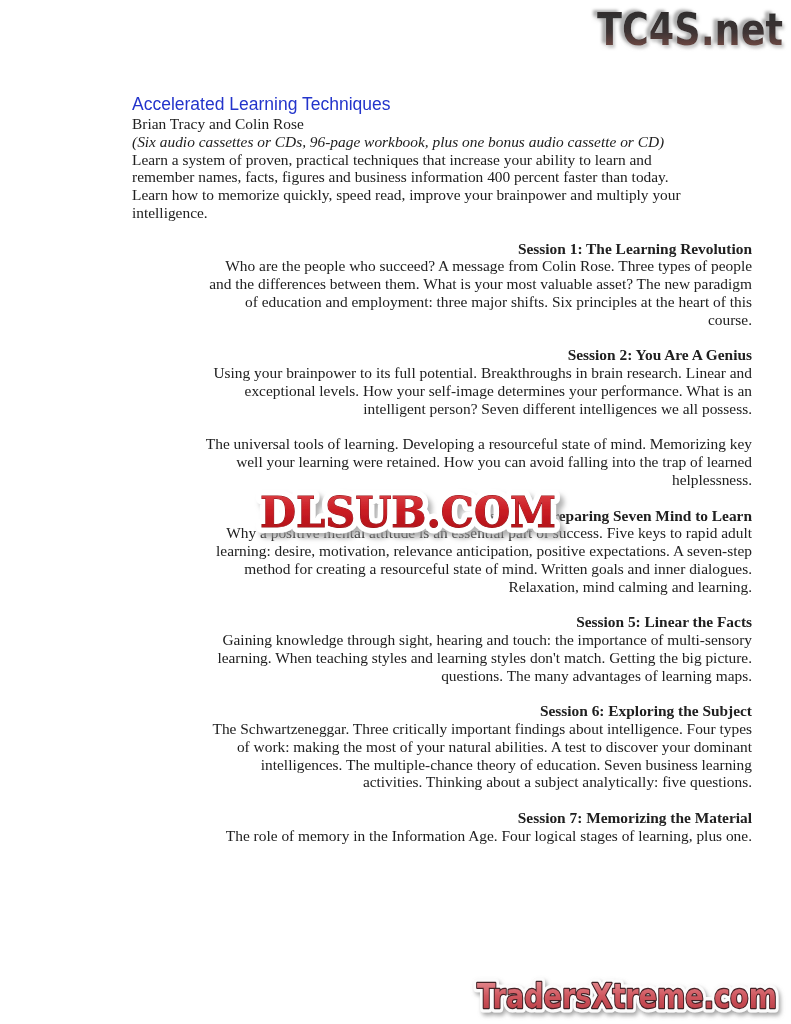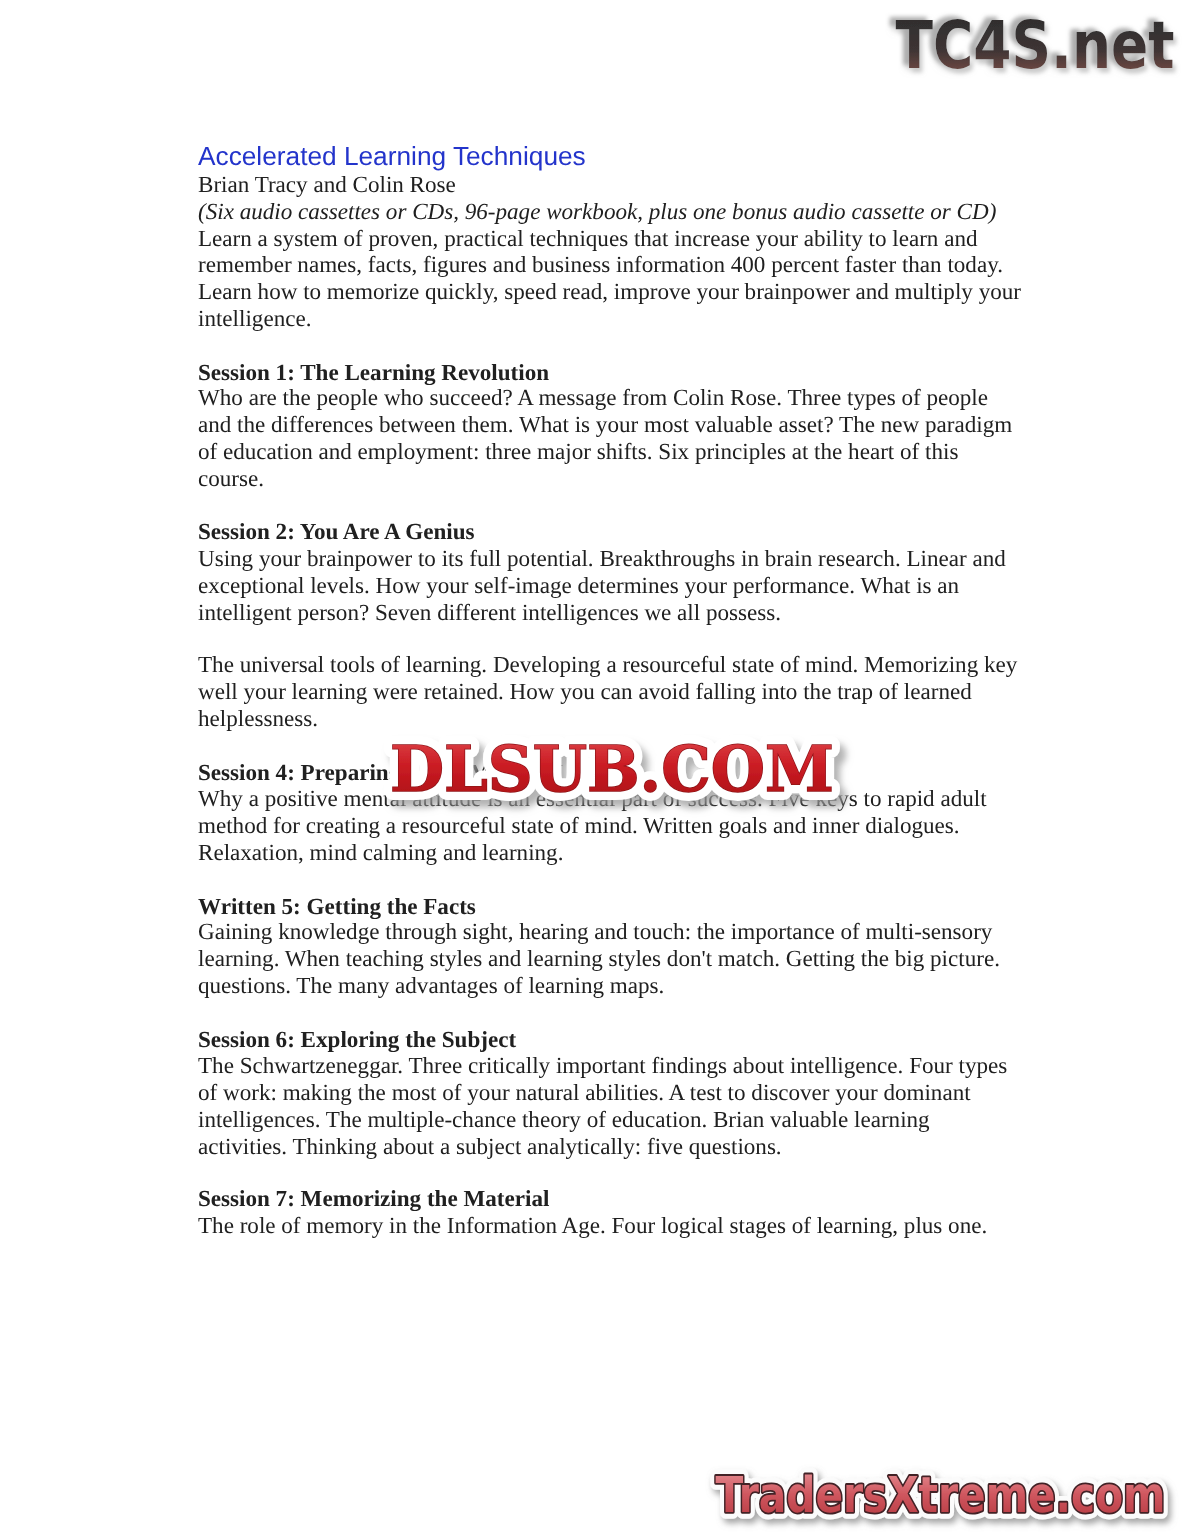--- a/index.html
+++ b/index.html
@@ -5,21 +5,21 @@
   html,body{margin:0;padding:0;background:#fff;}
   .page{position:relative;width:791px;height:1024px;background:#ffffff;overflow:hidden;
         font-family:"Liberation Serif",serif;}
   .content{position:absolute;left:132px;top:93px;width:620px;color:#202020;
            font-size:15.4px;line-height:17.8px;}
   .title{font-family:"Liberation Sans",sans-serif;font-size:17.5px;line-height:22px;
          height:22px;color:#2334cb;}
   .line{white-space:nowrap;}
   .italic{font-style:italic;}
   .heading{font-weight:bold;}
-  section{margin-top:17.8px;}
+  section{margin-top:17.8px;text-align:right;}
   .logo-tc4s{position:absolute;left:590px;top:2px;}
   .logo-dlsub{position:absolute;left:242px;top:484px;}
   .logo-traders{position:absolute;left:466px;top:974px;}
 </style>
 </head>
 <body>
 
 <div class="page">
 
   <svg class="logo-tc4s" width="200" height="56" viewBox="0 0 200 56">
@@ -63,36 +63,37 @@
 
     <section>
       <div class="line">The universal tools of learning. Developing a resourceful state of mind. Memorizing key</div>
       <div class="line">well your learning were retained. How you can avoid falling into the trap of learned</div>
       <div class="line">helplessness.</div>
     </section>
 
     <section>
       <div class="line heading">Session 4: Preparing Seven Mind to Learn</div>
       <div class="line">Why a positive mental attitude is an essential part of success. Five keys to rapid adult</div>
+      <div class="line">learning: desire, motivation, relevance anticipation, positive expectations. A seven-step</div>
       <div class="line">method for creating a resourceful state of mind. Written goals and inner dialogues.</div>
       <div class="line">Relaxation, mind calming and learning.</div>
     </section>
 
     <section>
-      <div class="line heading">Written 5: Getting the Facts</div>
+      <div class="line heading">Session 5: Linear the Facts</div>
       <div class="line">Gaining knowledge through sight, hearing and touch: the importance of multi-sensory</div>
       <div class="line">learning. When teaching styles and learning styles don't match. Getting the big picture.</div>
       <div class="line">questions. The many advantages of learning maps.</div>
     </section>
 
     <section>
       <div class="line heading">Session 6: Exploring the Subject</div>
       <div class="line">The Schwartzeneggar. Three critically important findings about intelligence. Four types</div>
       <div class="line">of work: making the most of your natural abilities. A test to discover your dominant</div>
-      <div class="line">intelligences. The multiple-chance theory of education. Brian valuable learning</div>
+      <div class="line">intelligences. The multiple-chance theory of education. Seven business learning</div>
       <div class="line">activities. Thinking about a subject analytically: five questions.</div>
     </section>
 
     <section>
       <div class="line heading">Session 7: Memorizing the Material</div>
       <div class="line">The role of memory in the Information Age. Four logical stages of learning, plus one.</div>
     </section>
   </div>
 
   <svg class="logo-dlsub" width="334" height="64" viewBox="0 0 334 64">

